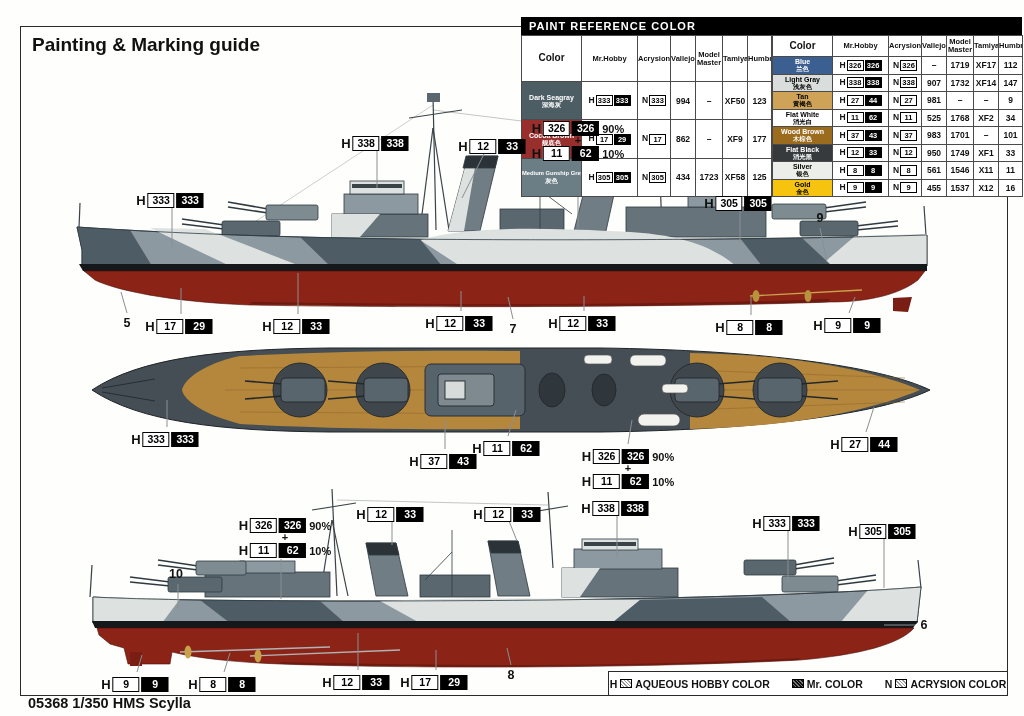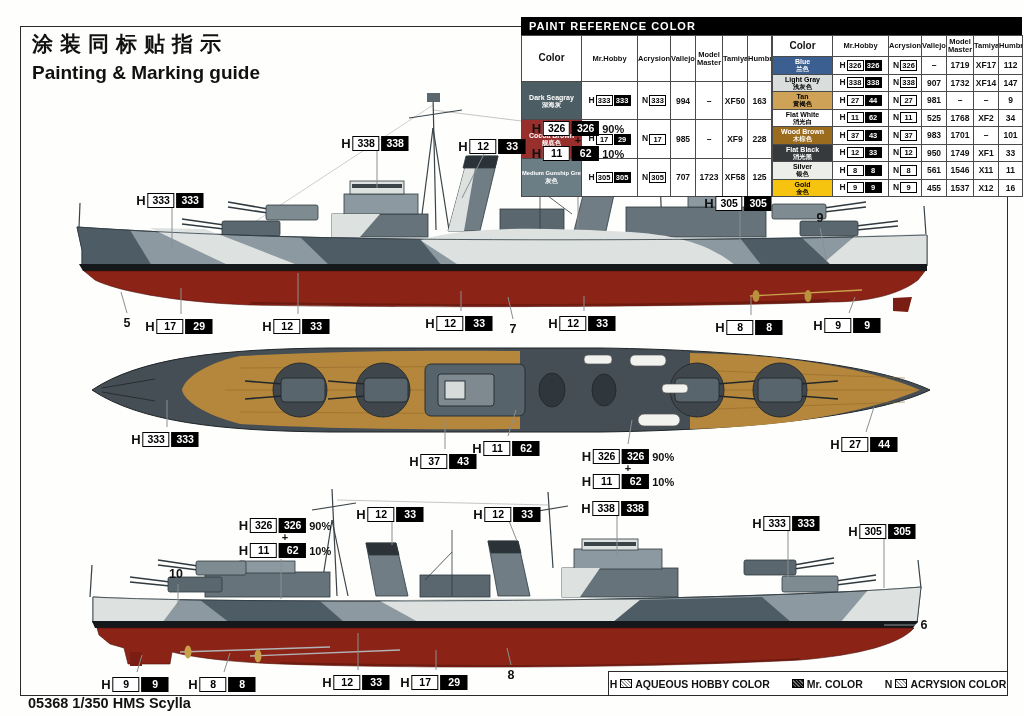--- a/index.html
+++ b/index.html
@@ -55,21 +55,20 @@
   .lbox.dark{background:repeating-linear-gradient(45deg,#111 0 1.5px,#777 1.5px 2.5px);}
 </style>
 </head>
 <body>
 
 <div class="page">
 
   <div class="frame"></div>
 
   <div class="title-block">
-    <div class="title-cn">涂装同标贴指示</div>
     <div class="title-en">Painting &amp; Marking guide</div>
   </div>
 
   <svg class="art" width="1024" height="716" viewBox="0 0 1024 716">
 
     <g>
       <g stroke="#3a4348" stroke-width="1.2" fill="none">
         <line x1="80" y1="203" x2="79" y2="228"></line>
         <line x1="433" y1="96" x2="436" y2="230"></line>
         <line x1="433" y1="128" x2="420" y2="230"></line>
@@ -301,42 +300,42 @@
             <tr>
       <td class="swatch" style="background:#4c5d63;color:#ffffff">
         <div class="sw-name">Dark Seagray</div>
                 <div class="sw-cn">深海灰</div>
               </td>
       <td class="tchip"><span class="chip-h">H</span><span class="cbox wbox">333</span><span class="cbox bbox">333</span></td>
       <td class="tchip"><span class="chip-h">N</span><span class="cbox wbox">333</span></td>
       <td>994</td>
       <td>–</td>
       <td>XF50</td>
-      <td>163</td>
+      <td>123</td>
             </tr>
             <tr>
       <td class="swatch" style="background:#982f2d;color:#ffffff">
         <div class="sw-name">Cocoa Brown</div>
                 <div class="sw-cn">舰底色</div>
               </td>
       <td class="tchip"><span class="chip-h">H</span><span class="cbox wbox">17</span><span class="cbox bbox">29</span></td>
       <td class="tchip"><span class="chip-h">N</span><span class="cbox wbox">17</span></td>
-      <td>985</td>
+      <td>862</td>
       <td>–</td>
       <td>XF9</td>
-      <td>228</td>
+      <td>177</td>
             </tr>
             <tr>
       <td class="swatch" style="background:#6b7e85;color:#ffffff">
         <div class="sw-name long">Medium Gunship Grey</div>
                 <div class="sw-cn">灰色</div>
               </td>
       <td class="tchip"><span class="chip-h">H</span><span class="cbox wbox">305</span><span class="cbox bbox">305</span></td>
       <td class="tchip"><span class="chip-h">N</span><span class="cbox wbox">305</span></td>
-      <td>707</td>
+      <td>434</td>
       <td>1723</td>
       <td>XF58</td>
       <td>125</td>
             </tr>
           </tbody>
         </table>
       <table class="half" id="half-right">
           <colgroup>
             <col style="width:60px">
             <col style="width:56px">

